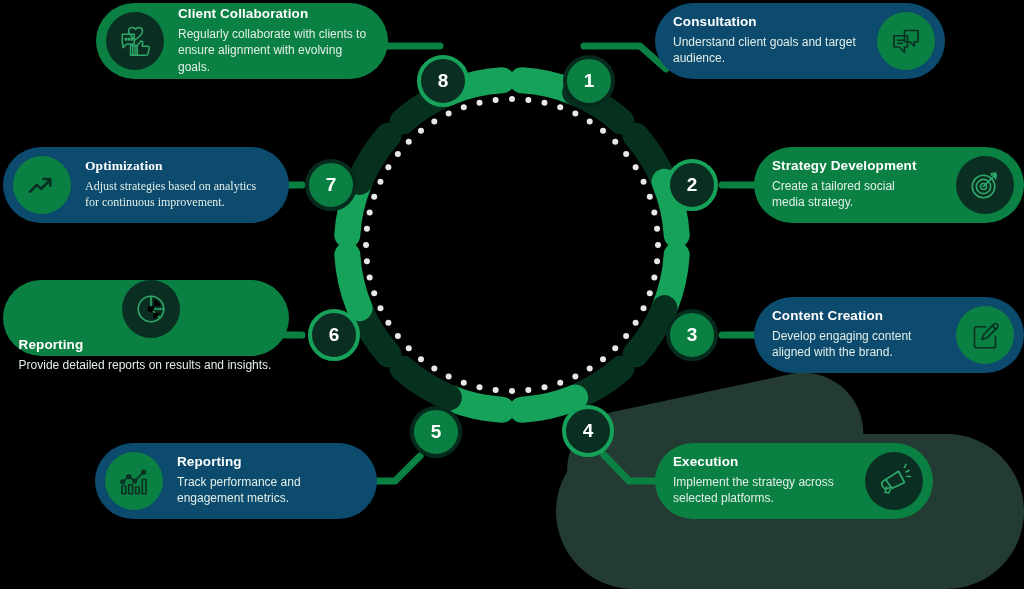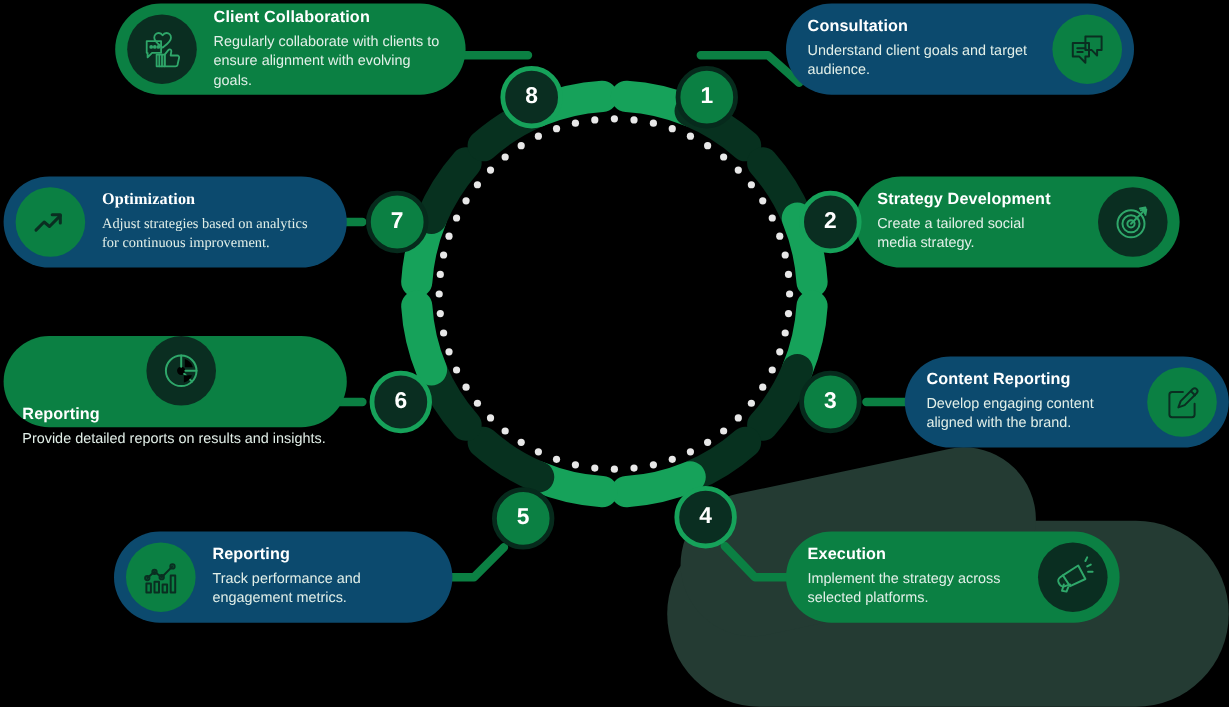--- a/index.html
+++ b/index.html
@@ -209,21 +209,21 @@
         <path d="M8 33l9-9 6 5 12-12"></path>
         <path d="M26 16h9v9"></path>
       </svg>
     </div>
     <div class="txt">
       <div class="ttl">Optimization</div>
       <div class="desc">Adjust strategies based on analytics for continuous improvement.</div>
     </div>
   </div>
 
-  <div class="card green ir" style="left:713px; top:147px; width:270px;gap:41px;">
+  <div class="card green ir" style="left:754px; top:147px; width:270px;gap:41px;">
     <div class="iconwrap">
       <svg viewBox="0 0 48 48" fill="none" stroke-width="2.2" stroke-linecap="round" stroke-linejoin="round">
         <circle cx="22" cy="26" r="15"></circle>
         <circle cx="22" cy="26" r="9.5"></circle>
         <circle cx="22" cy="26" r="4"></circle>
         <path d="M22 26L38 10"></path>
         <path d="M32 9l6-1-1 6"></path>
         <path d="M38 16l1 -6 -6 1"></path>
       </svg>
     </div>
@@ -253,21 +253,21 @@
 
   <div class="card dark ir" style="left:754px; top:297px; width:270px;">
     <div class="iconwrap">
       <svg viewBox="0 0 48 48" fill="none" stroke-width="2.2" stroke-linecap="round" stroke-linejoin="round">
         <path d="M38 26v12a3 3 0 0 1-3 3H13a3 3 0 0 1-3-3V16a3 3 0 0 1 3-3h12"></path>
         <path d="M20 30l2.5-7L36 9.5a3.2 3.2 0 0 1 4.5 4.5L27 27.5z"></path>
         <path d="M34 12l4.5 4.5"></path>
       </svg>
     </div>
     <div class="txt">
-      <div class="ttl">Content Reporting</div>
+      <div class="ttl">Content Creation</div>
       <div class="desc">Develop engaging content aligned with the brand.</div>
     </div>
   </div>
 
   <div class="card dark il" style="left:95px; top:443px; width:282px;">
     <div class="iconwrap">
       <svg viewBox="0 0 48 48" fill="none" stroke-width="2.2" stroke-linecap="round" stroke-linejoin="round">
         <path d="M9 25l8-7 8 6 12-12"></path>
         <circle cx="9" cy="25" r="2.4"></circle>
         <circle cx="17" cy="18" r="2.4"></circle>

